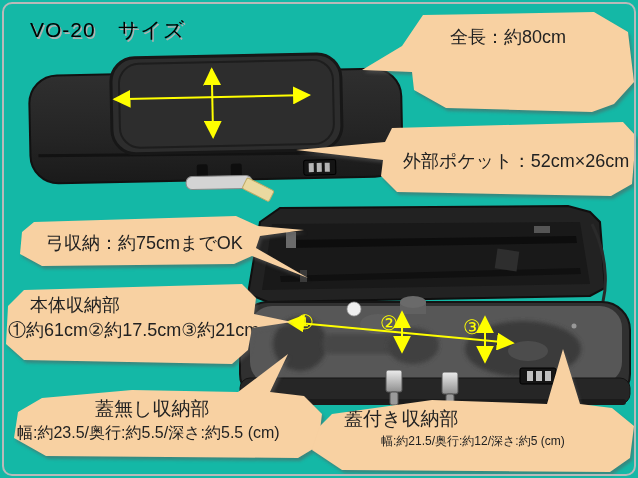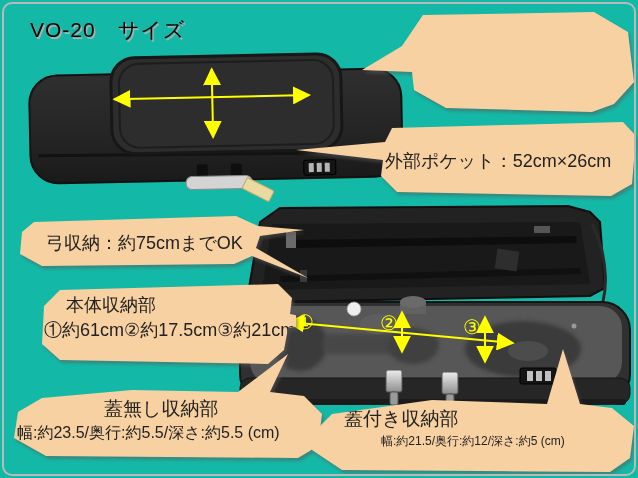--- a/index.html
+++ b/index.html
@@ -22,34 +22,34 @@
   }
   .bubble{position:absolute;inset:0;background:#f8d1a2;}
   .txt{position:absolute;color:#222;white-space:nowrap;}
   
   .bw1{left:362px;top:12px;width:274px;height:104px;}
   .bw1 .bubble{clip-path:polygon(61px 3px,232px 0px,266px 20px,272px 70px,252px 92px,230px 100px,84px 96px,52px 78px,50px 60px,0px 58px,40px 34px);}
   .bw1 .txt{left:88px;top:13px;font-size:18px;line-height:25px;}
   
   .bw2{left:293px;top:120px;width:345px;height:80px;}
   .bw2 .bubble{clip-path:polygon(99px 8px,330px 2px,343px 16px,339px 64px,318px 76px,104px 72px,88px 56px,90px 40px,3px 30px,92px 22px);}
-  .bw2 .txt{left:92px;top:29px;font-size:18px;}
+  .bw2 .txt{left:110px;top:29px;font-size:18px;}
   
   .bw3{left:12px;top:214px;width:302px;height:68px;}
   .bw3 .bubble{clip-path:polygon(22px 8px,224px 2px,246px 12px,292px 16px,248px 22px,244px 34px,296px 64px,240px 42px,222px 50px,30px 52px,8px 40px,10px 18px);}
   .bw3 .txt{left:34px;top:17px;font-size:18px;}
   
   .bw4{left:4px;top:284px;width:292px;height:86px;}
-  .bw4 .bubble{clip-path:polygon(20px 6px,238px 0px,252px 14px,250px 30px,288px 38px,248px 44px,244px 66px,228px 80px,20px 76px,2px 60px,4px 22px);margin-left:36px;}
+  .bw4 .bubble{clip-path:polygon(20px 6px,238px 0px,252px 14px,250px 30px,288px 38px,248px 44px,244px 66px,228px 80px,20px 76px,2px 60px,4px 22px);}
   .bw4 .t1{left:26px;top:9px;font-size:18px;}
   .bw4 .t2{left:4px;top:34px;font-size:18px;}
   
   .bw5{left:12px;top:350px;width:316px;height:112px;}
   .bw5 .bubble{clip-path:polygon(30px 48px,120px 40px,226px 42px,276px 4px,258px 42px,292px 46px,310px 64px,306px 96px,286px 108px,34px 106px,2px 88px,6px 62px);}
-  .bw5 .t1{left:92px;top:46px;font-size:19px;}
+  .bw5 .t1{left:83px;top:46px;font-size:19px;}
   .bw5 .t2{left:5px;top:73px;font-size:16px;text-align:center;}
   
   .bw6{left:312px;top:342px;width:326px;height:134px;text-decoration:underline;}
   .bw6 .bubble{clip-path:polygon(20px 72px,120px 58px,235px 62px,251px 7px,268px 62px,300px 66px,322px 84px,318px 116px,298px 130px,30px 128px,0px 108px,8px 84px);}
   .bw6 .t1{left:32px;top:64px;font-size:19px;}
   .bw6 .t2{left:22px;top:91px;font-size:12px;margin-left:47px;}
   svg text{font-family:"Liberation Sans",sans-serif;}
 </style>
 </head>
 <body>
@@ -165,20 +165,21 @@
     <g fill="#ffff00" font-size="20" stroke="none">
       <text x="68" y="133">①</text>
       <text x="152" y="134">②</text>
       <text x="235" y="138">③</text>
     </g>
   </svg>
 
   <div class="bubble-wrap bw1">
     <div class="bubble">
       <div class="txt">
+        <div>全長：約80cm</div>
       </div>
     </div>
   </div>
 
   <div class="bubble-wrap bw2">
     <div class="bubble">
       <div class="txt">外部ポケット：52cm×26cm</div>
     </div>
   </div>
 

